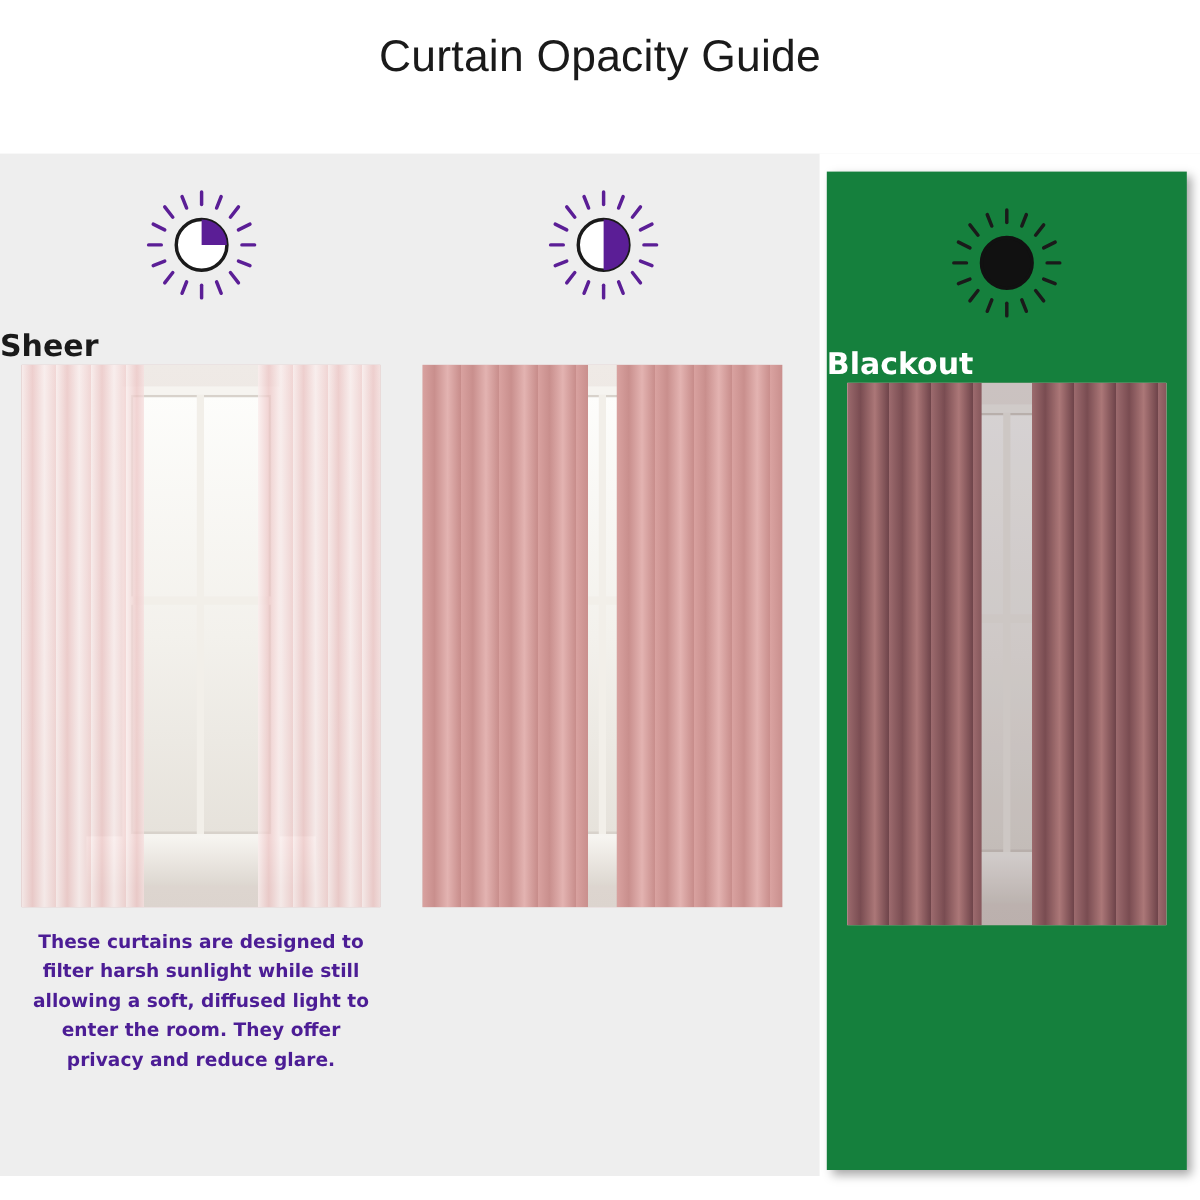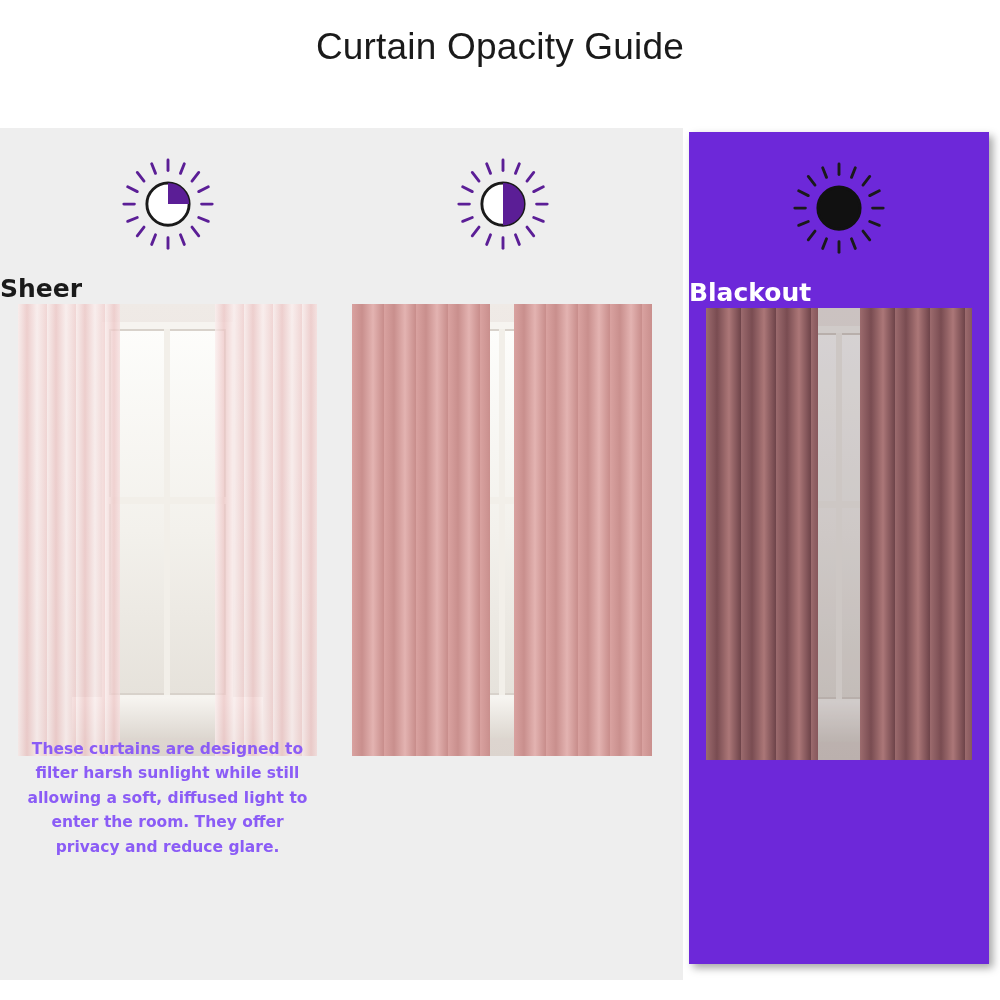--- a/index.html
+++ b/index.html
@@ -48,24 +48,24 @@
   .col-sheer { left: 0px; width: 335px; }
   .col-room  { left: 335px; width: 335px; }
   .col-black {
     left: 683px;
     width: 317px;
     background: #ffffff;
   }
   .col-black .inner {
     position: absolute;
     left: 6px;
-    top: 4px;
+    top: 15px;
     width: 300px;
     height: 832px;
-    background: #6d28d9;
+    background: #15803d;
     box-shadow: 4px 4px 8px rgba(0,0,0,0.35);
   }
 
   
   .icon-zone {
     position: absolute;
     top: 12px;
     left: 0;
     width: 100%;
     height: 120px;
@@ -191,27 +191,27 @@
     position: absolute;
     inset: 0;
     background: rgba(40,15,25,0.18);
     pointer-events: none;
   }
 
   
   .caption {
     position: absolute;
     left: 20px;
-    top: 609px;
+    top: 645px;
     width: 295px;
     text-align: center;
     font-size: 15.5px;
     line-height: 1.58;
     font-weight: bold;
-    color: #8b5cf6;
+    color: #4c1d95;
   }
   .col-room .caption { left: 20px; width: 295px; }
   .col-black .inner .caption {
     left: 14px;
     top: 645px;
     width: 272px;
     color: #ffffff;
   }
 </style>
 </head>

